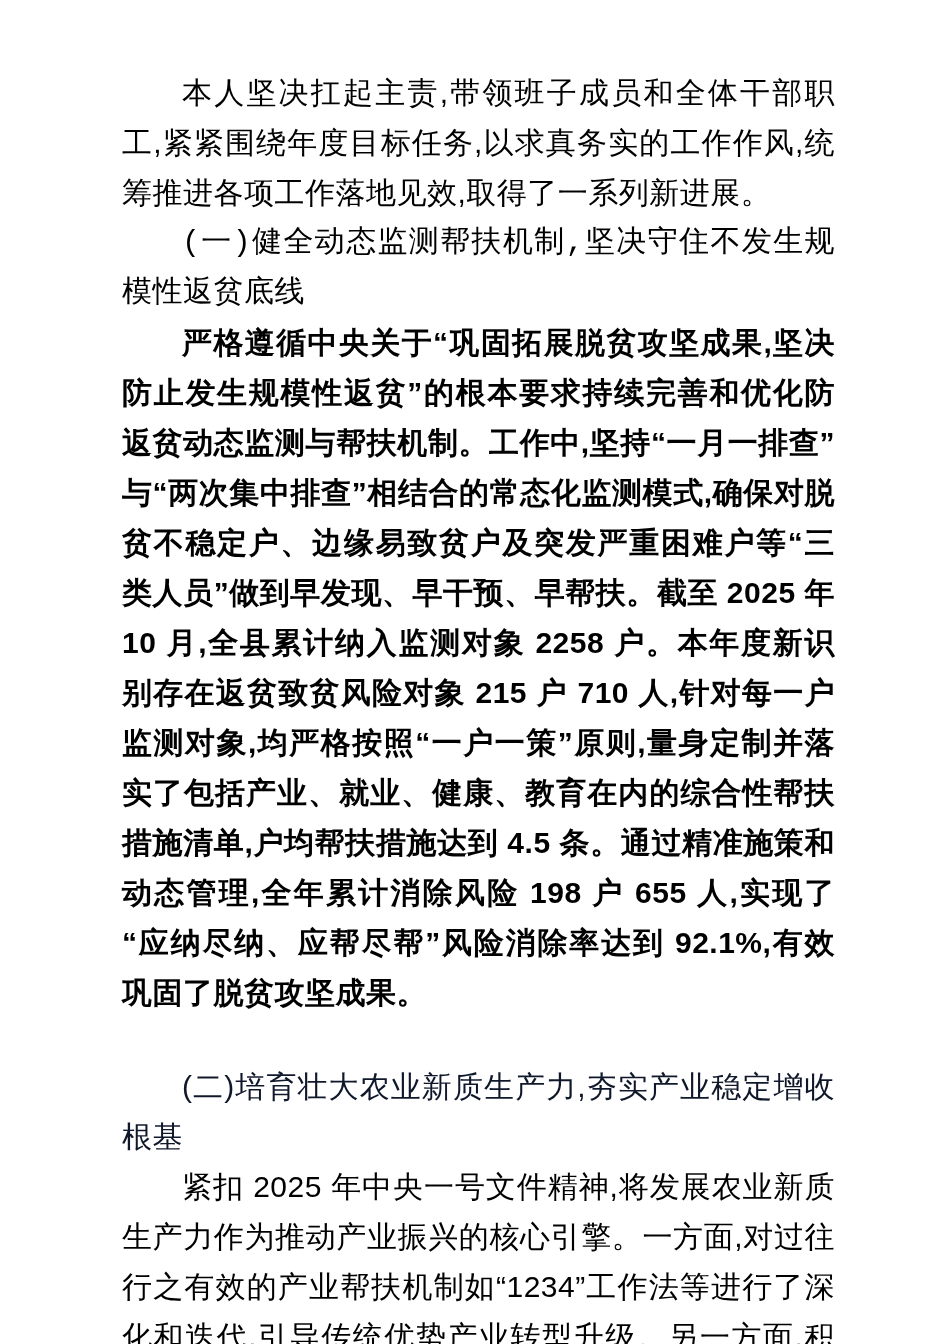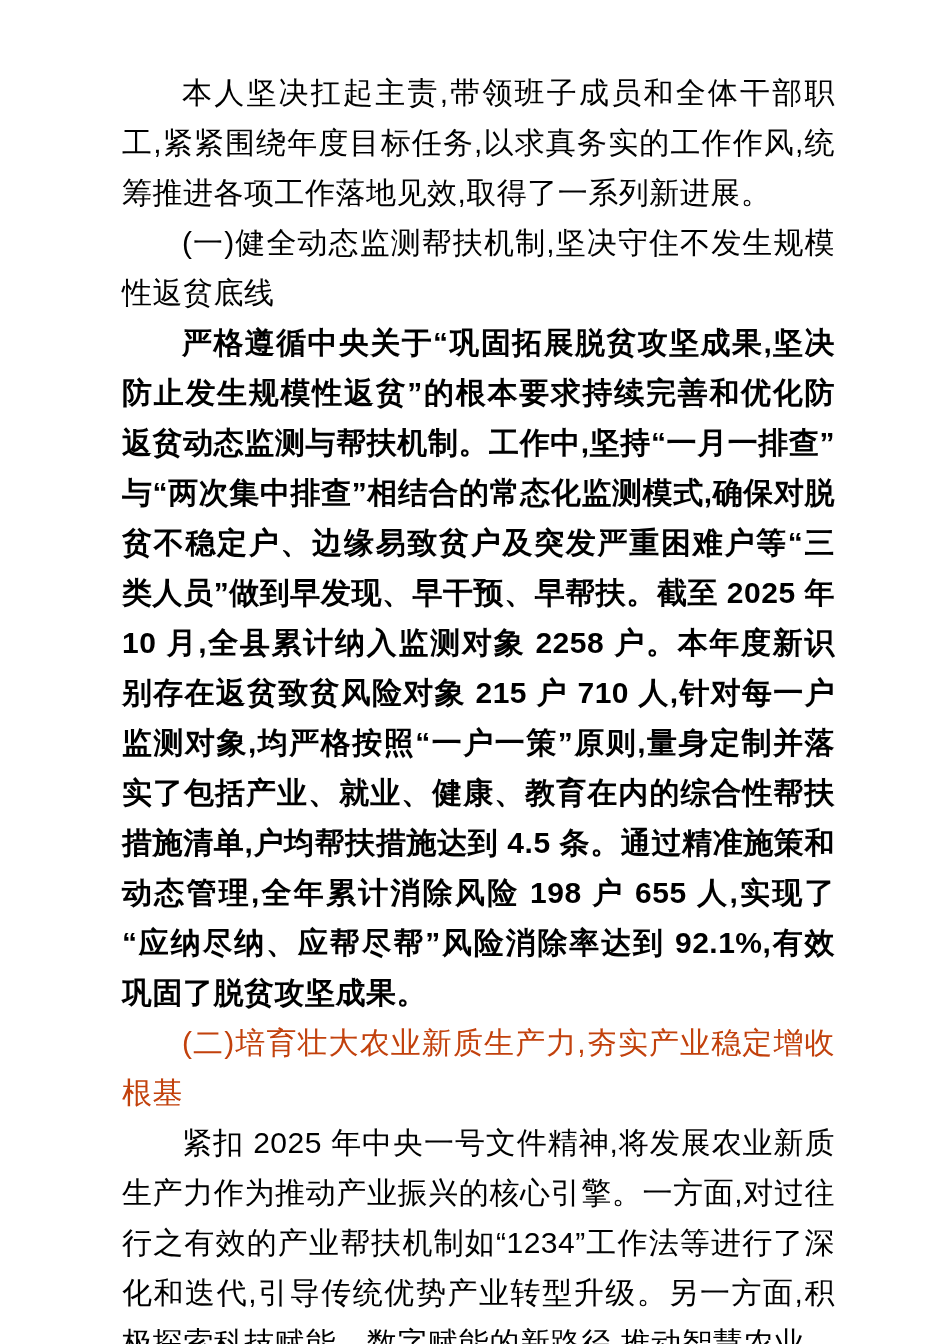--- a/index.html
+++ b/index.html
@@ -31,18 +31,18 @@
     word-break: break-all;
     overflow-wrap: anywhere;
   }
 </style>
 </head>
 <body>
 
 <div class="page">
   <div class="doc-body">
       <p style="color: rgb(0, 0, 0);">本人坚决扛起主责,带领班子成员和全体干部职工,紧紧围绕年度目标任务,以求真务实的工作作风,统筹推进各项工作落地见效,取得了一系列新进展。</p>
-      <p style="color: rgb(0, 0, 0);">(一)健全动态监测帮扶机制,坚决守住不发生规模性返贫底线</p>
+      <p style="color: rgb(0, 0, 0); font-family: Liberation Mono, monospace;">(一)健全动态监测帮扶机制,坚决守住不发生规模性返贫底线</p>
       <p style="color: rgb(0, 0, 0); font-weight: bold;">严格遵循中央关于“巩固拓展脱贫攻坚成果,坚决防止发生规模性返贫”的根本要求持续完善和优化防返贫动态监测与帮扶机制。工作中,坚持“一月一排查”与“两次集中排查”相结合的常态化监测模式,确保对脱贫不稳定户、边缘易致贫户及突发严重困难户等“三类人员”做到早发现、早干预、早帮扶。截至 2025 年 10 月,全县累计纳入监测对象 2258 户。本年度新识别存在返贫致贫风险对象 215 户 710 人,针对每一户监测对象,均严格按照“一户一策”原则,量身定制并落实了包括产业、就业、健康、教育在内的综合性帮扶措施清单,户均帮扶措施达到 4.5 条。通过精准施策和动态管理,全年累计消除风险 198 户 655 人,实现了“应纳尽纳、应帮尽帮”风险消除率达到 92.1%,有效巩固了脱贫攻坚成果。</p>
-      <p style="color: #c2410c;">(二)培育壮大农业新质生产力,夯实产业稳定增收根基</p>
+      <p style="color: #0f172a; margin-top: 44px;">(二)培育壮大农业新质生产力,夯实产业稳定增收根基</p>
       <p style="color: rgb(0, 0, 0);">紧扣 2025 年中央一号文件精神,将发展农业新质生产力作为推动产业振兴的核心引擎。一方面,对过往行之有效的产业帮扶机制如“1234”工作法等进行了深化和迭代,引导传统优势产业转型升级。另一方面,积极探索科技赋能、数字赋能的新路径,推动智慧农业、设施农业在 XX 地区的应用与发展。通过引进农业科技专家团队,围绕 XX 地区的特色作物,开展了 2 个生物育种改良试点项目,旨在提升作物品质与抗逆性。同时,积极搭建农产品电商平台与产销对接渠道,利用大数据分析市场需求,引导农民调整种养结构,有效促进了脱贫群众和监测对象稳定增收。据初步统计,2025 年全县脱贫人口人均纯收入预计同比增长 11.2%。</p>
     </div>
 </div>
 
 </body></html>

